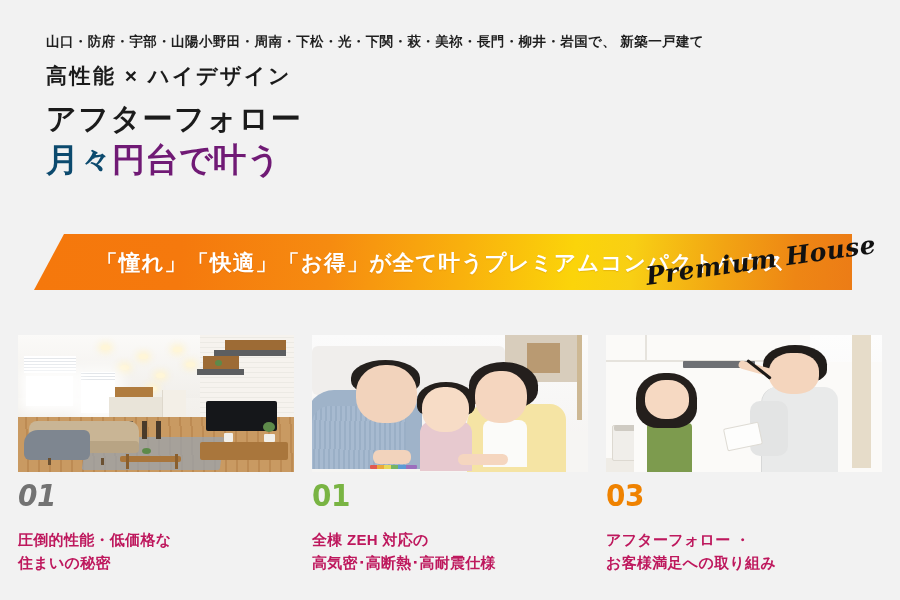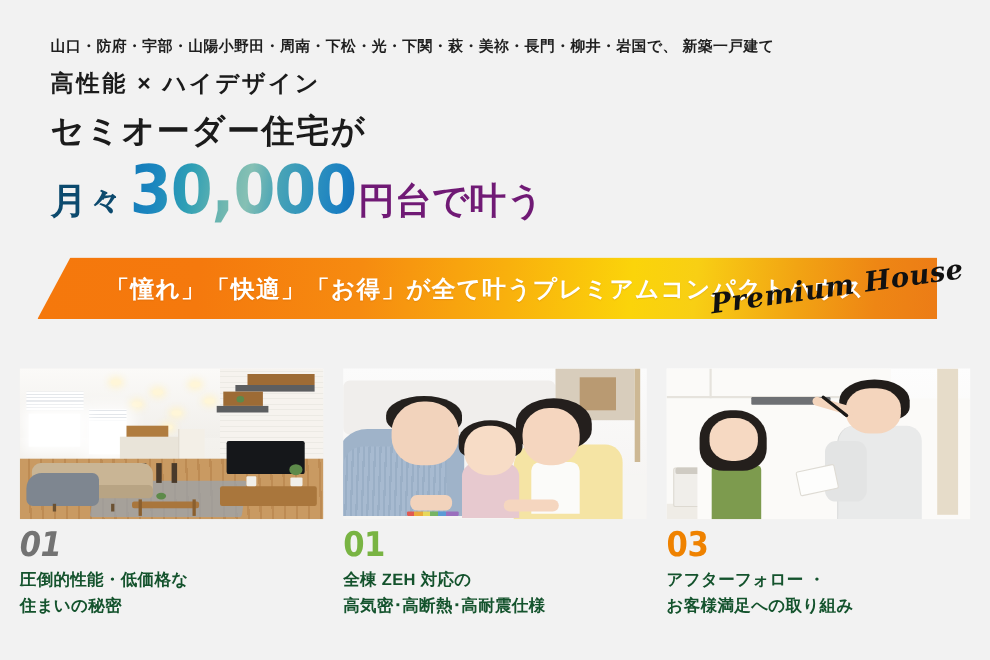--- a/index.html
+++ b/index.html
@@ -93,22 +93,22 @@
   }
   .card-num {
     margin-top:8px; font-size:31px; font-weight:700; line-height:1;
     letter-spacing:-0.5px;
     font-family:"DejaVu Sans", sans-serif; font-stretch:condensed;
   }
   .card-num.c1 { color:#737373;font-style:italic; }
   .card-num.c2 { color:#79b443; }
   .card-num.c3 { color:#ef8200; }
   .card-text {
-    margin-top:6px; font-size:15px; font-weight:700;
-    line-height:1.52; letter-spacing:0.3px; color:#14532d;
+    margin-top:18px; font-size:15px; font-weight:700;
+    line-height:1.52; letter-spacing:0.3px; color:#be185d;
   }
   .card-text span { display:block; white-space:nowrap; }
 
   
   .ph1 { background:linear-gradient(#f7f6f4,#efece6); }
   .ph1 .ceil { position:absolute; left:0; top:0; width:100%; height:46%;
                background:linear-gradient(#fbfaf8,#f1efeb); }
   .ph1 .dl { position:absolute; width:9px; height:5px; border-radius:50%;
              background:#fff6d8; box-shadow:0 0 6px 3px rgba(255,243,205,.85); }
   .ph1 .wallR { position:absolute; right:0; top:0; width:34%; height:100%;
@@ -240,25 +240,24 @@
 </style>
 </head>
 <body>
 
 <div class="banner">
 
   <div class="area-line">山口・防府・宇部・山陽小野田・周南・下松・光・下関・萩・美祢・長門・柳井・岩国で、 新築一戸建て</div>
 
   <div class="sub-line">高性能 × ハイデザイン</div>
 
-  <div class="main-line">セミオーダー住宅が</div>
+  <div class="main-line">アフターフォロー</div>
 
   <div class="price-row">
     <span class="price-pre">月々</span>
-    <span class="price-big">30,000</span>
     <span class="price-post">円台で叶う</span>
   </div>
 
   <div class="ribbon-wrap">
     <div class="ribbon"></div>
   </div>
   <div class="ribbon-text">「憧れ」「快適」「お得」が全て叶うプレミアムコンパクトハウス</div>
   <div class="premium-script">Premium House</div>
 
   <div class="cards">

